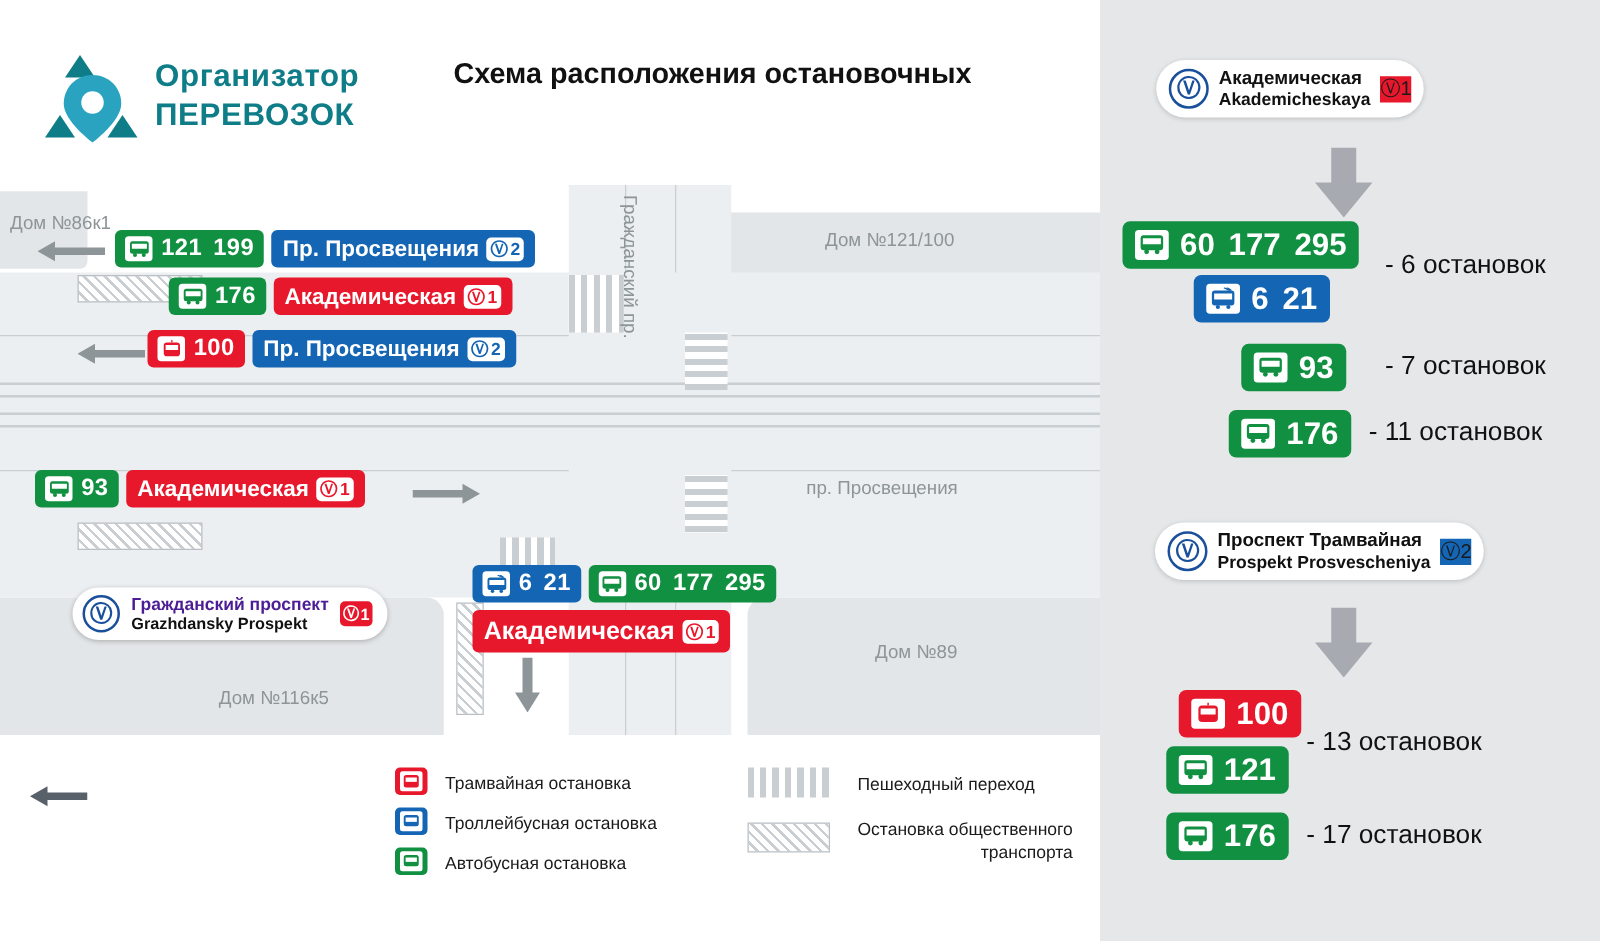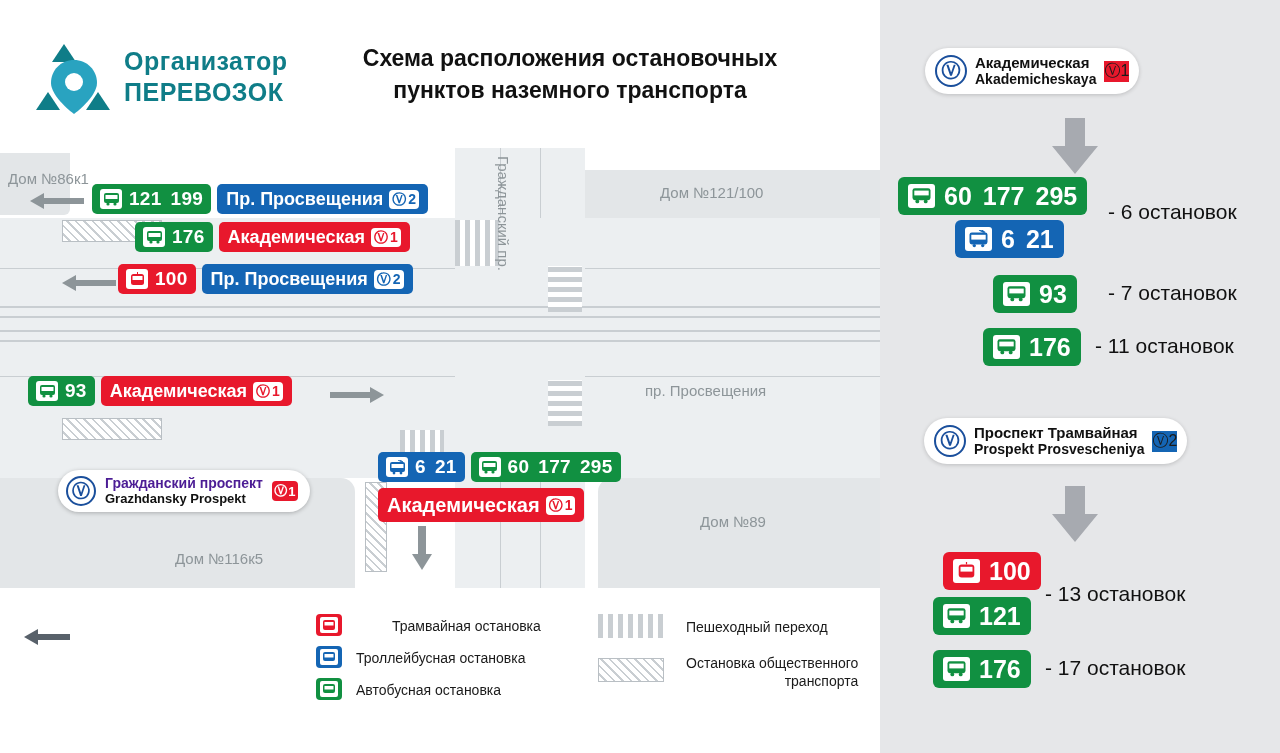--- a/index.html
+++ b/index.html
@@ -118,21 +118,20 @@
       </svg>
     </div>
     <div class="logo-text">
       <div>Организатор</div>
       <div>ПЕРЕВОЗОК</div>
     </div>
   </div>
 
   <div id="map-title">
     <div>Схема расположения остановочных</div>
-    <div>пунктов наземного транспорта</div>
   </div>
 
   <div id="map">
 
     <div class="blockshape" style="left:0;top:5px;width:70px;height:62px;border-radius:0 0 6px 0;"></div>
     <div class="blockshape" style="left:570px;top:22px;width:310px;height:50px;border-radius:0 0 0 16px;"></div>
     <div class="blockshape" style="left:598px;top:330px;width:282px;height:110px;border-radius:14px 0 0 0;"></div>
     <div class="blockshape" style="left:0;top:330px;width:355px;height:110px;border-radius:0 14px 0 0;"></div>
 
     <div class="road-band" style="left:0;top:70px;width:880px;height:260px;"></div>
@@ -348,21 +347,21 @@
     <div class="legend-icon" style="left:316px;top:18px;">
       <div class="legend-swatch sw-red">
         <div class="sw-inner">
           <svg width="14" height="12" viewBox="0 0 14 12">
               <rect x="1" y="1" width="12" height="10" rx="2" fill="#e8182c"></rect>
               <rect x="2.5" y="3" width="9" height="3.5" fill="#fff"></rect>
             </svg>
         </div>
       </div>
     </div>
-    <div class="legend-item" style="left:356px;top:21px;margin-left:36px;">Трамвайная остановка</div>
+    <div class="legend-item" style="left:356px;top:21px;">Трамвайная остановка</div>
 
     <div class="legend-icon" style="left:316px;top:50px;">
       <div class="legend-swatch sw-blue">
         <div class="sw-inner">
           <svg width="14" height="12" viewBox="0 0 14 12">
               <rect x="1" y="1" width="12" height="9" rx="2" fill="#1465b4"></rect>
               <rect x="2.5" y="3" width="9" height="3.5" fill="#fff"></rect>
             </svg>
         </div>
       </div>

